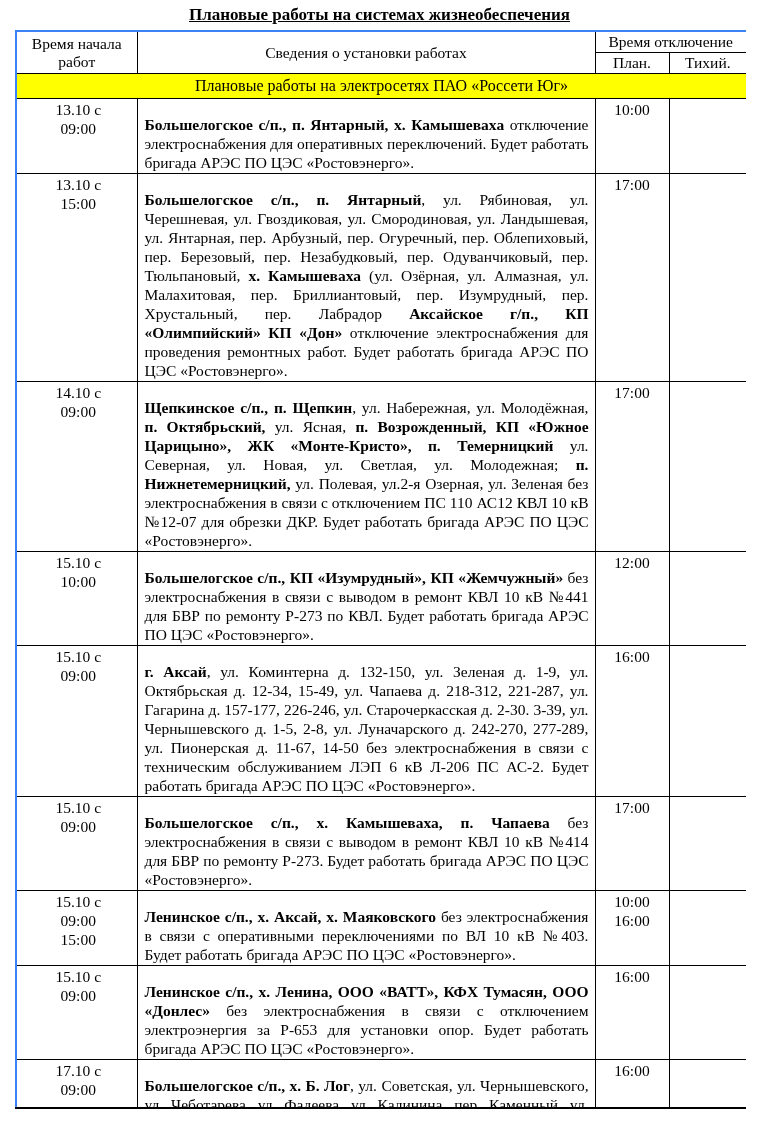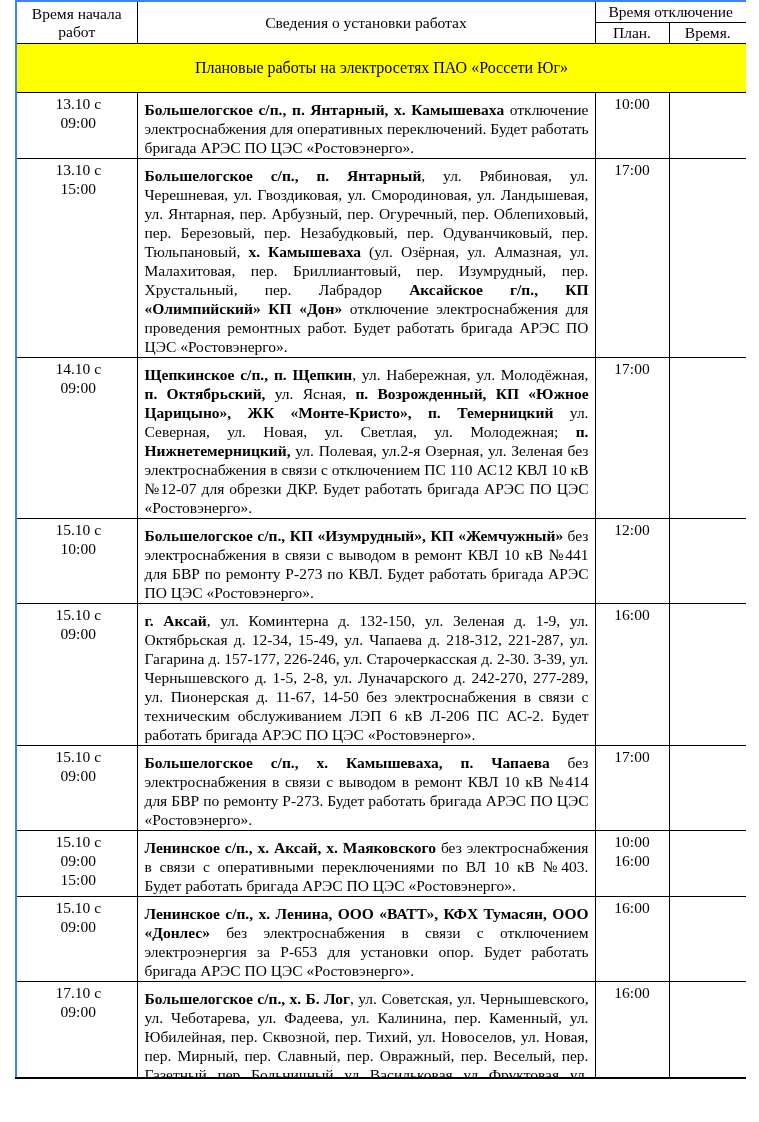--- a/index.html
+++ b/index.html
@@ -42,64 +42,65 @@
     font-weight:normal;
     text-align:center;
     vertical-align:middle;
     line-height:18px;
     padding:1px 2px;
   }
   tr.section-row td{
     text-align:center;
     font-size:16px;
     line-height:22px;
-    padding:13px 0;
+    padding:1px 0;
     font-weight:normal;
   }
   td.cell-start{
     padding:1px 4px 1px 7px;
     white-space:pre-line;
     text-align:center;
   }
   td.cell-info{
-    padding:7px 6px 1px 7px;
+    padding:16px 6px 1px 7px;
     text-align:justify;
   }
   td.cell-info.cut{
     text-align-last:justify;
     margin-left:20px;
   }
   td.cell-plan,td.cell-fact{
     text-align:center;
     white-space:pre-line;
     padding:1px 2px;
   }
 </style>
 </head>
 <body>
 
 <div class="page">
+  <h1 class="doc-title">Плановые работы на системах жизнеобеспечения</h1>
 
   <div class="table-clip">
     <table class="works-table">
       <colgroup>
         <col style="width:121px">
         <col style="width:458px">
         <col style="width:74px">
         <col style="width:78px">
       </colgroup>
       <thead>
         <tr>
           <th rowspan="2">Время начала работ</th>
           <th rowspan="2">Сведения о установки работах</th>
           <th colspan="2">Время отключение</th>
         </tr>
         <tr>
           <th>План.</th>
-          <th>Время.</th>
+          <th>Тихий.</th>
         </tr>
         <tr class="section-row">
           <td colspan="4" id="section-cell" style="background: rgb(255, 255, 0);">Плановые работы на электросетях ПАО «Россети Юг»</td>
         </tr>
       </thead>
       <tbody id="rows-body">
           <tr>
             <td class="cell-start">13.10 с
 09:00</td>
             <td class="cell-info"><b>Большелогское с/п., п. Янтарный, х. Камышеваха</b> отключение электроснабжения для оперативных переключений. Будет работать бригада АРЭС ПО ЦЭС «Ростовэнерго».</td>

